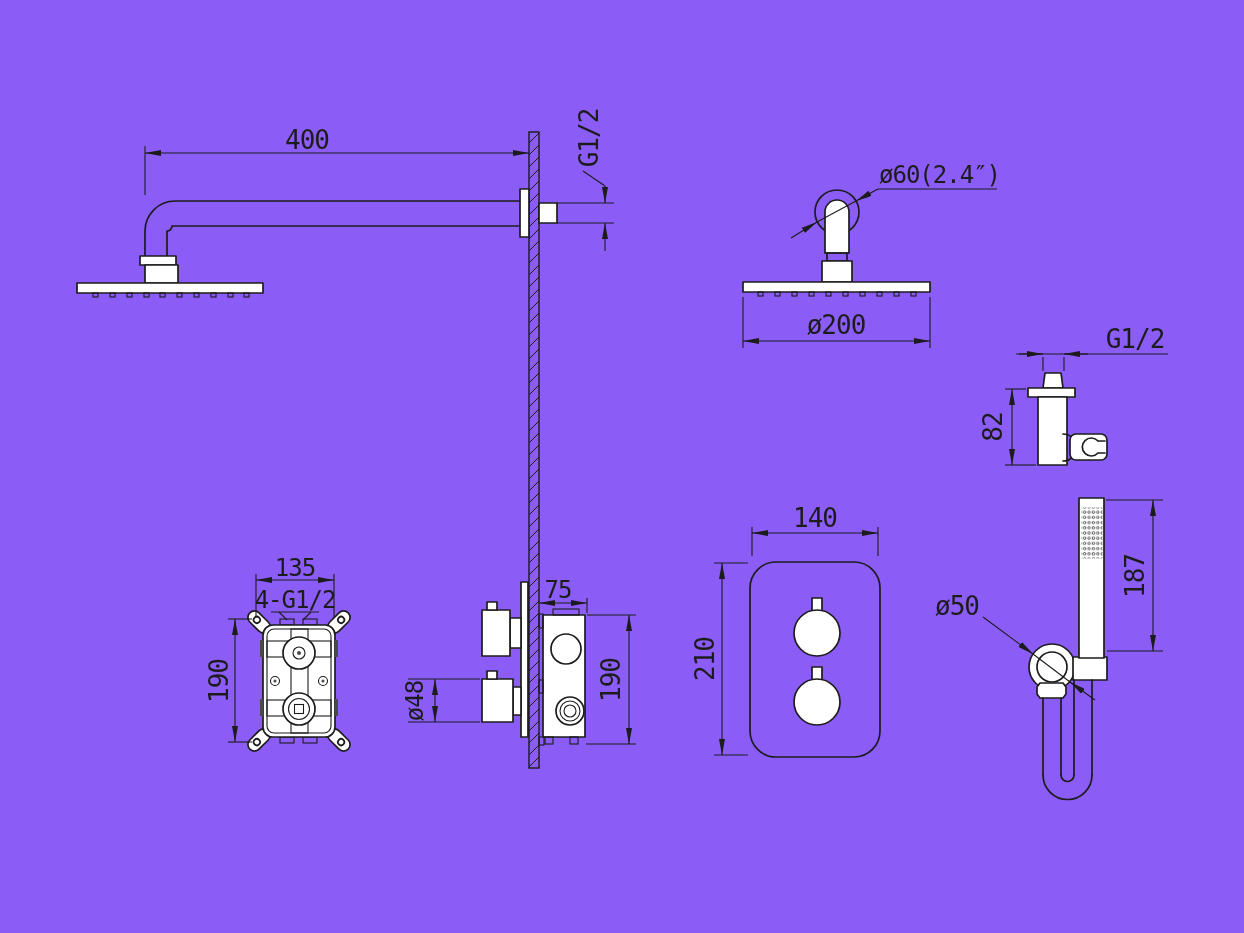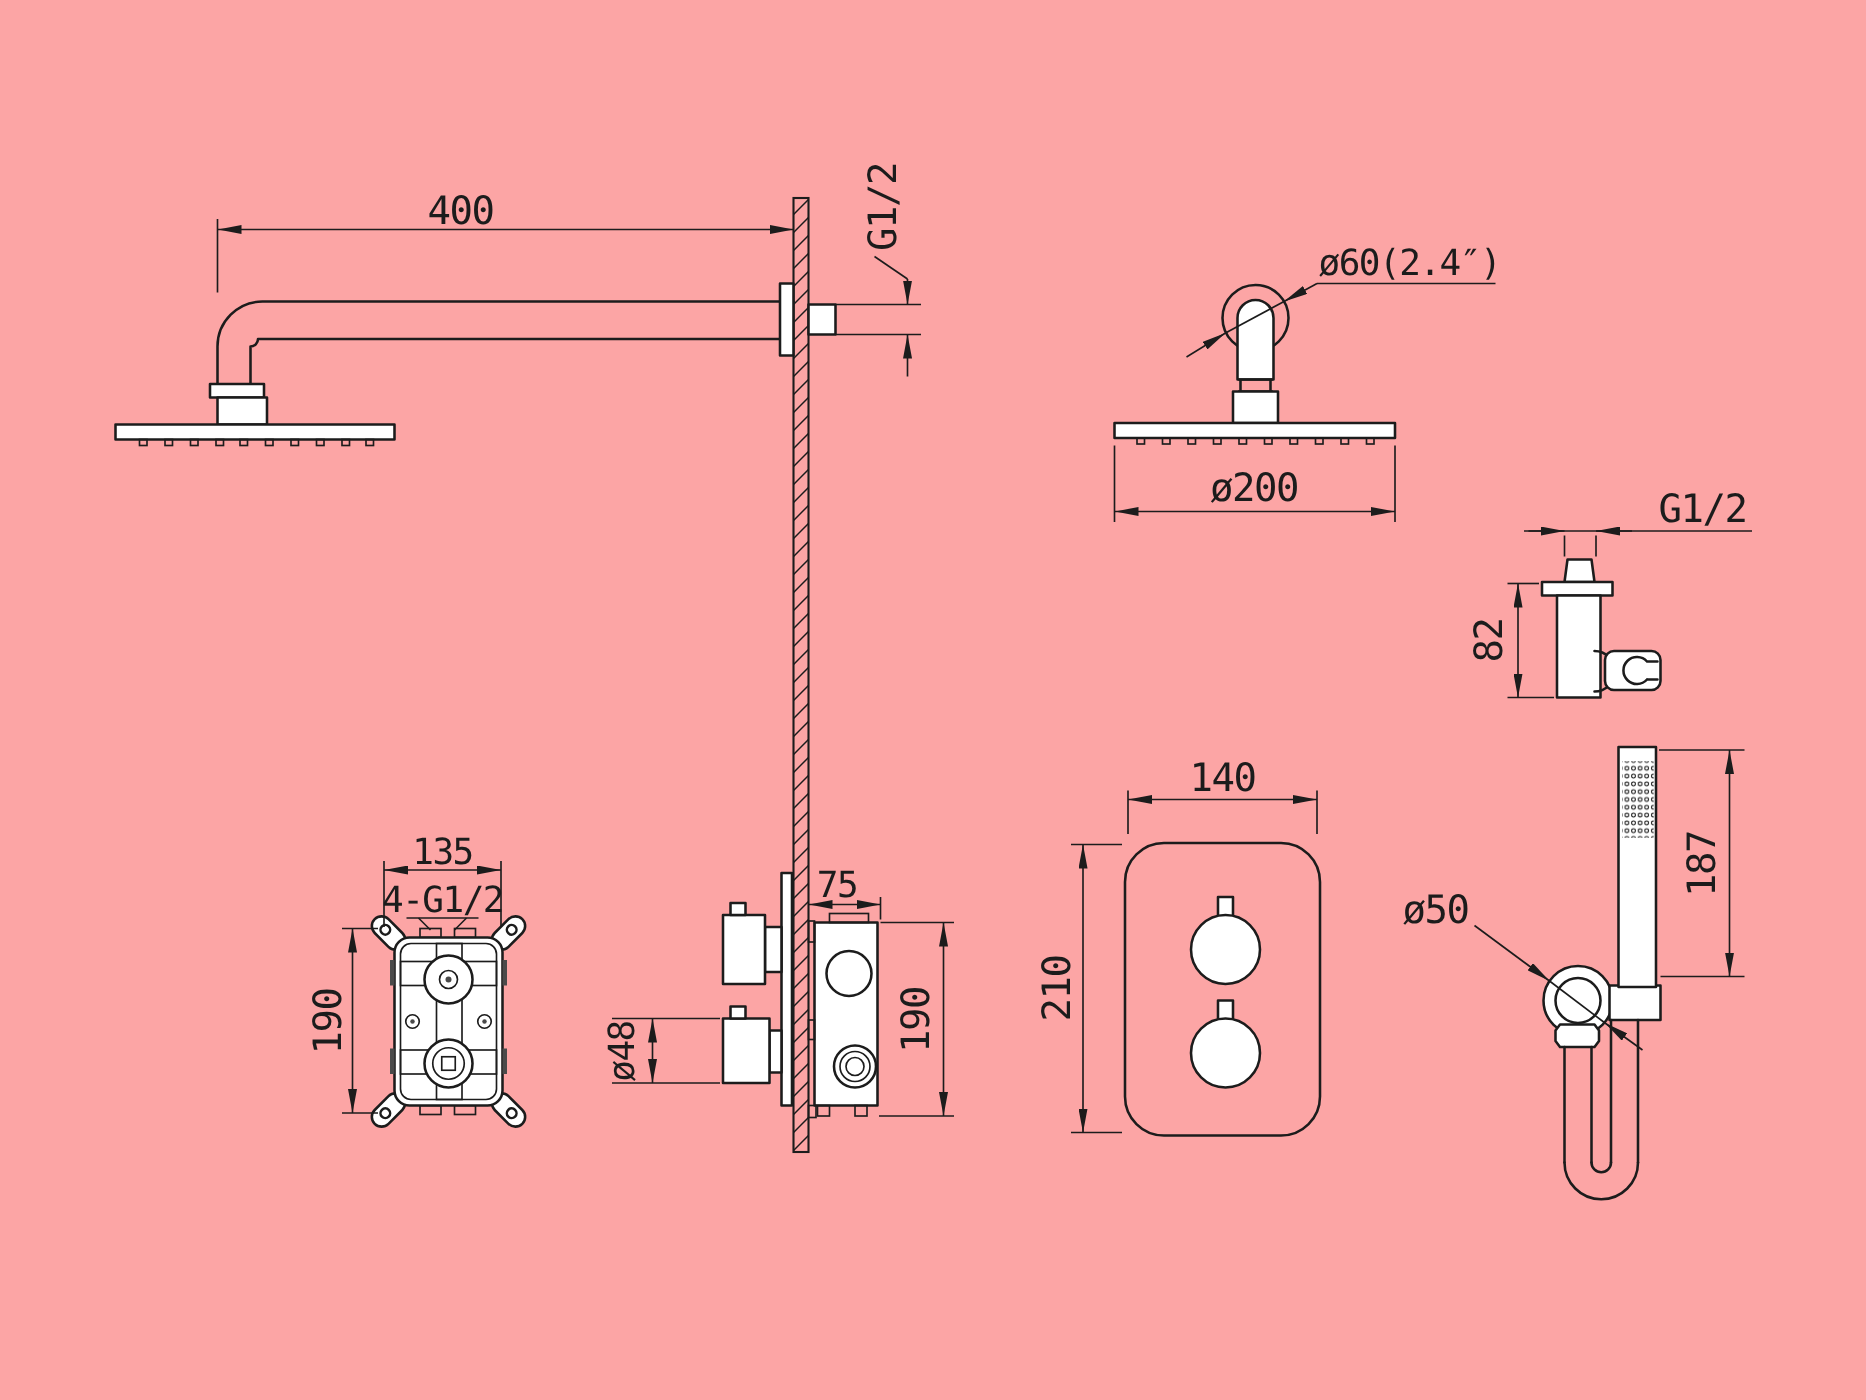--- a/index.html
+++ b/index.html
@@ -1,16 +1,16 @@
 <!DOCTYPE html>
 <html><head>
 <meta charset="utf-8">
 <style>
   html,body{margin:0;padding:0;background:#ffffff;}
-  .stage{position:relative;width:1244px;height:933px;background:#fca5a5;overflow:hidden;}
+  .stage{position:relative;width:1244px;height:933px;background:#8b5cf6;overflow:hidden;}
   .ol{stroke:#1c1c1c;stroke-width:1.7;fill:none;stroke-linecap:round;stroke-linejoin:round;}
   .olf{stroke:#1c1c1c;stroke-width:1.7;fill:#ffffff;stroke-linejoin:round;}
   .dl{stroke:#1c1c1c;stroke-width:1.1;fill:none;}
   .solid{fill:#4a4a4a;stroke:none;}
   .dim{font-family:"DejaVu Sans Mono","Liberation Mono",monospace;font-size:26px;fill:#1c1c1c;letter-spacing:-1px;}
   .dim.small{font-size:24px;}
 </style>
 </head>
 <body>
 

